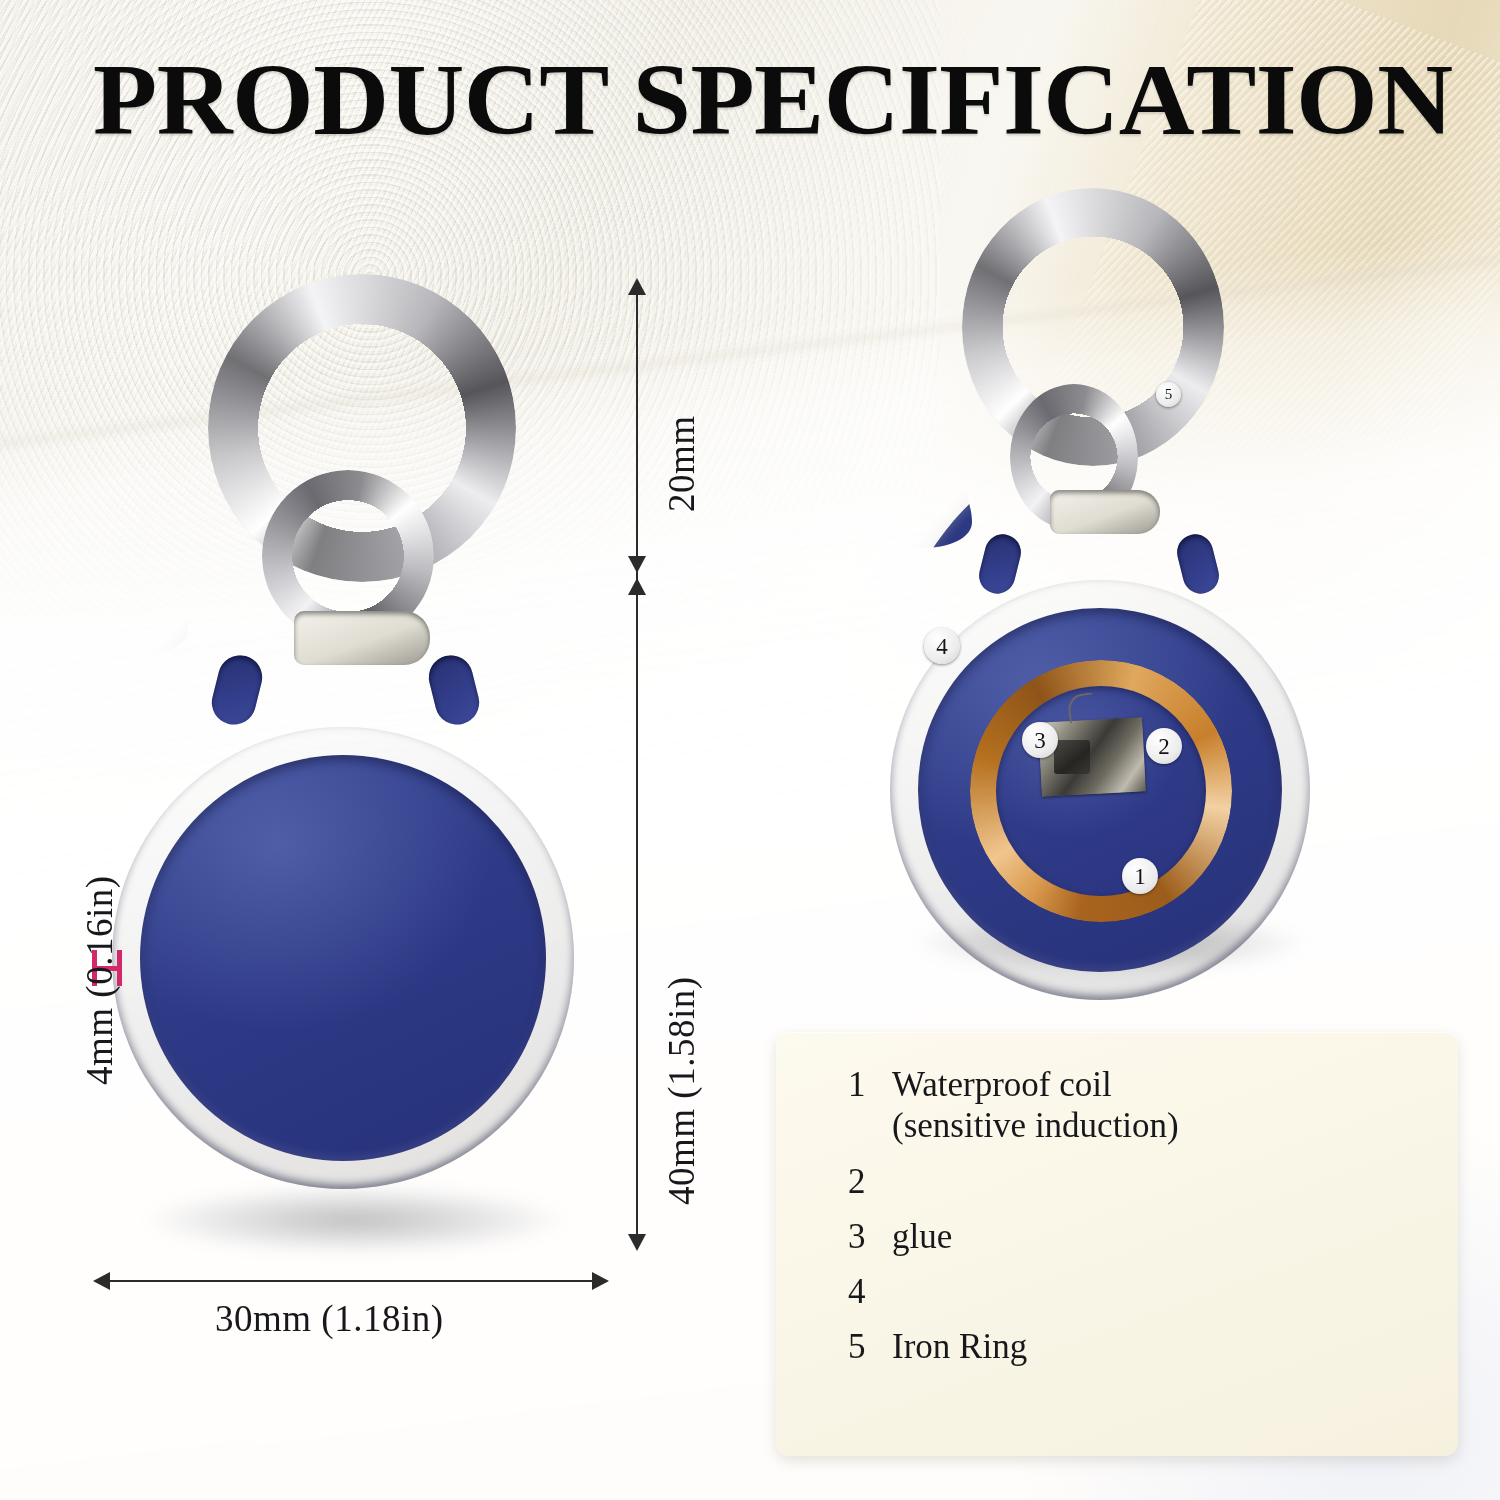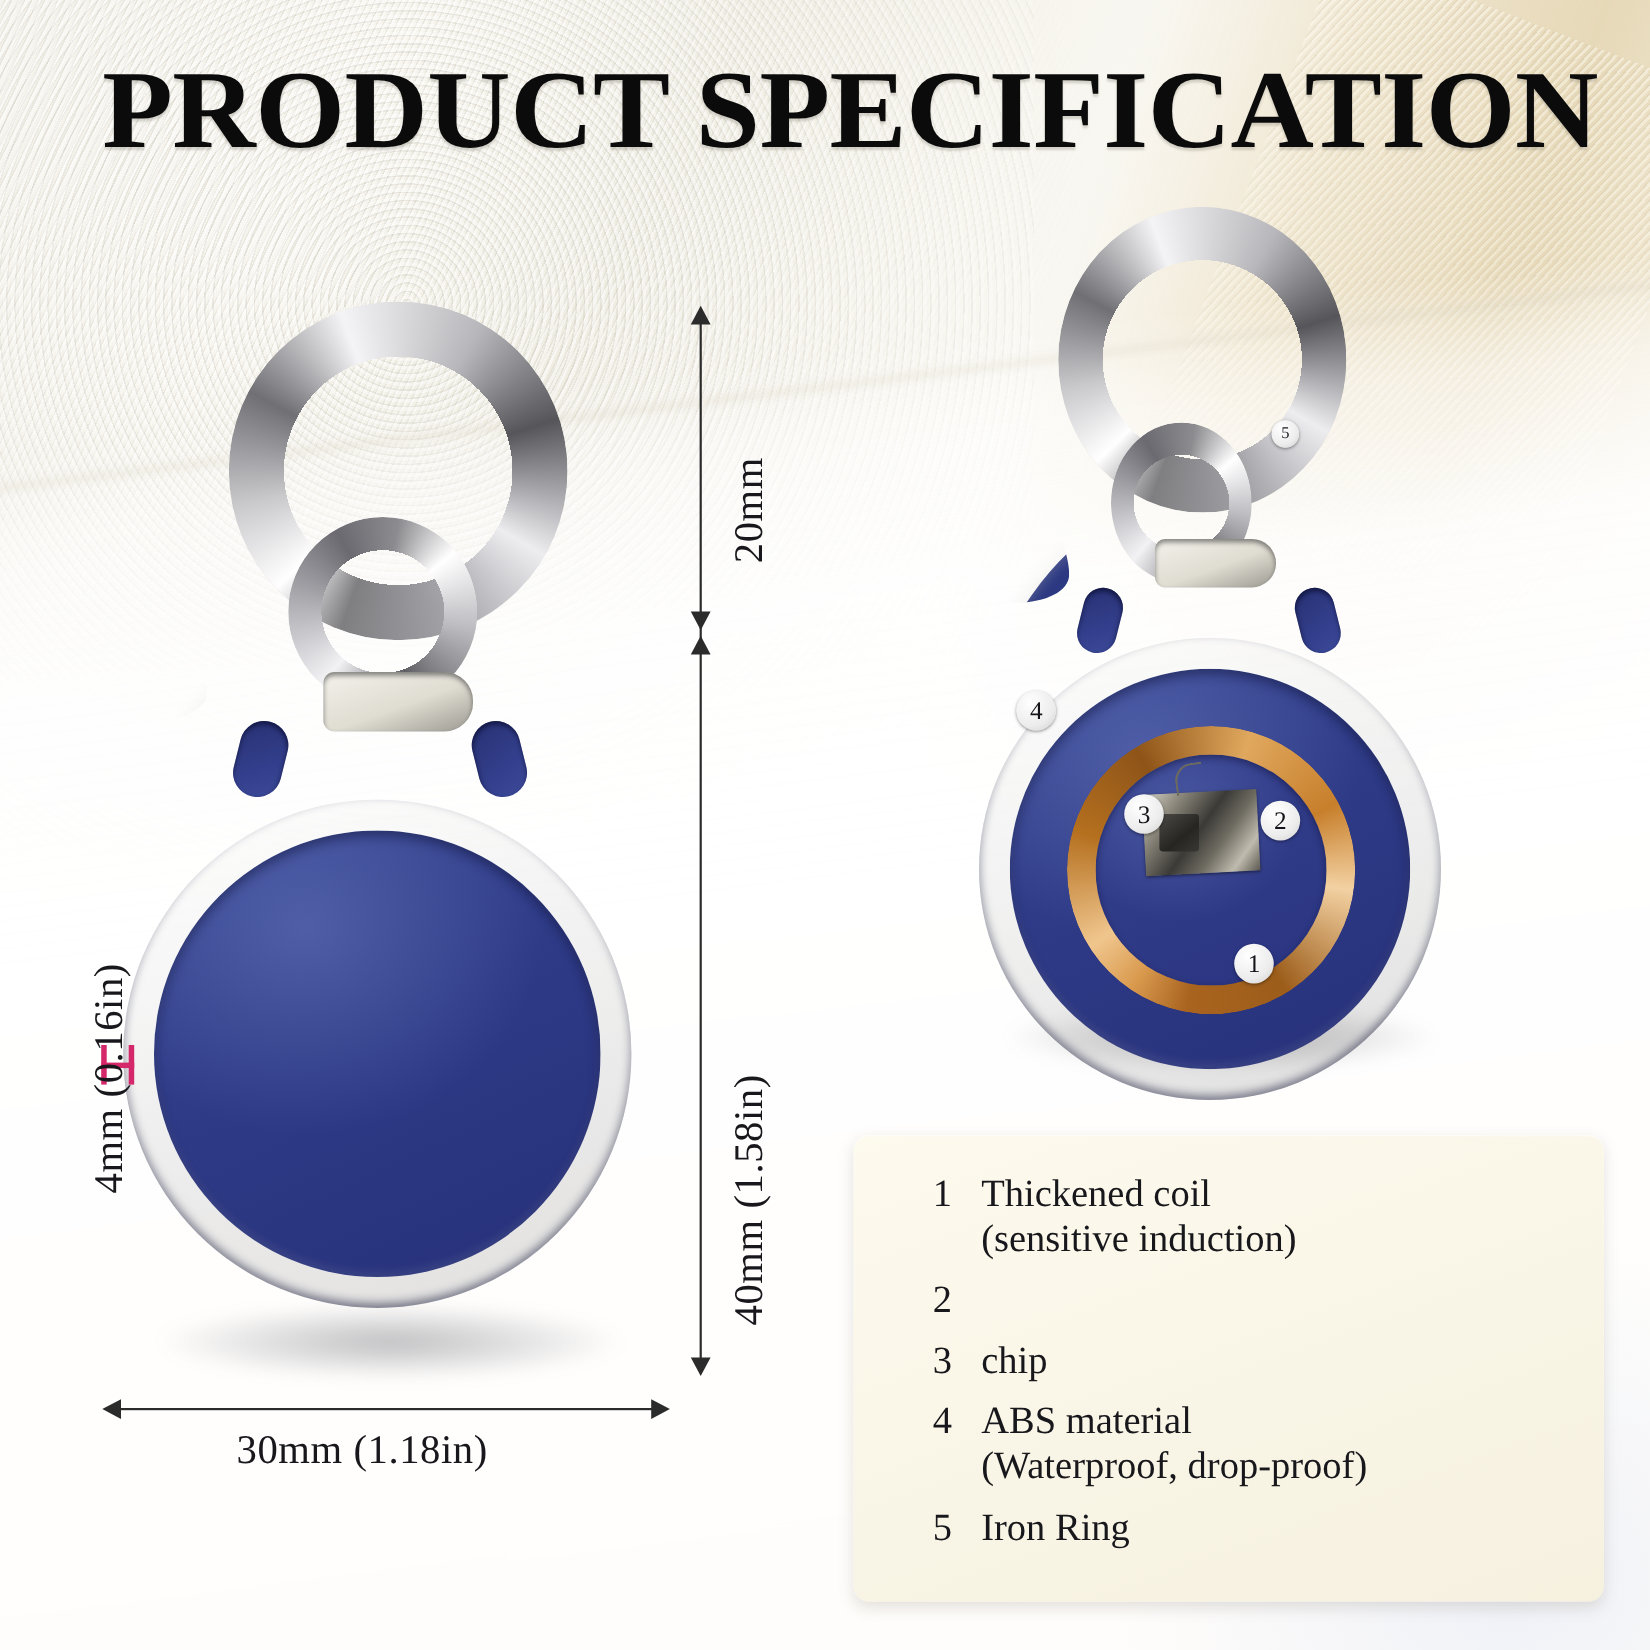--- a/index.html
+++ b/index.html
@@ -520,37 +520,35 @@
 
     <div class="callout" style="left:1022px; top:722px;">3</div>
 
     <div class="callout" style="left:924px; top:628px;">4</div>
   </div>
 
   <div class="legend">
 
     <div class="legend-row">
       <div class="legend-num">1</div>
-      <div class="legend-text">Thickened coil
+      <div class="legend-text">Waterproof coil
 (sensitive induction)</div>
     </div>
 
     <div class="legend-row">
       <div class="legend-num">2</div>
     </div>
 
     <div class="legend-row">
       <div class="legend-num">3</div>
-      <div class="legend-text">chip</div>
+      <div class="legend-text">glue</div>
     </div>
 
     <div class="legend-row">
       <div class="legend-num">4</div>
-      <div class="legend-text">ABS material
-(Waterproof, drop-proof)</div>
     </div>
 
     <div class="legend-row">
       <div class="legend-num">5</div>
       <div class="legend-text">Iron Ring</div>
     </div>
 
   </div>
 
 </div>

